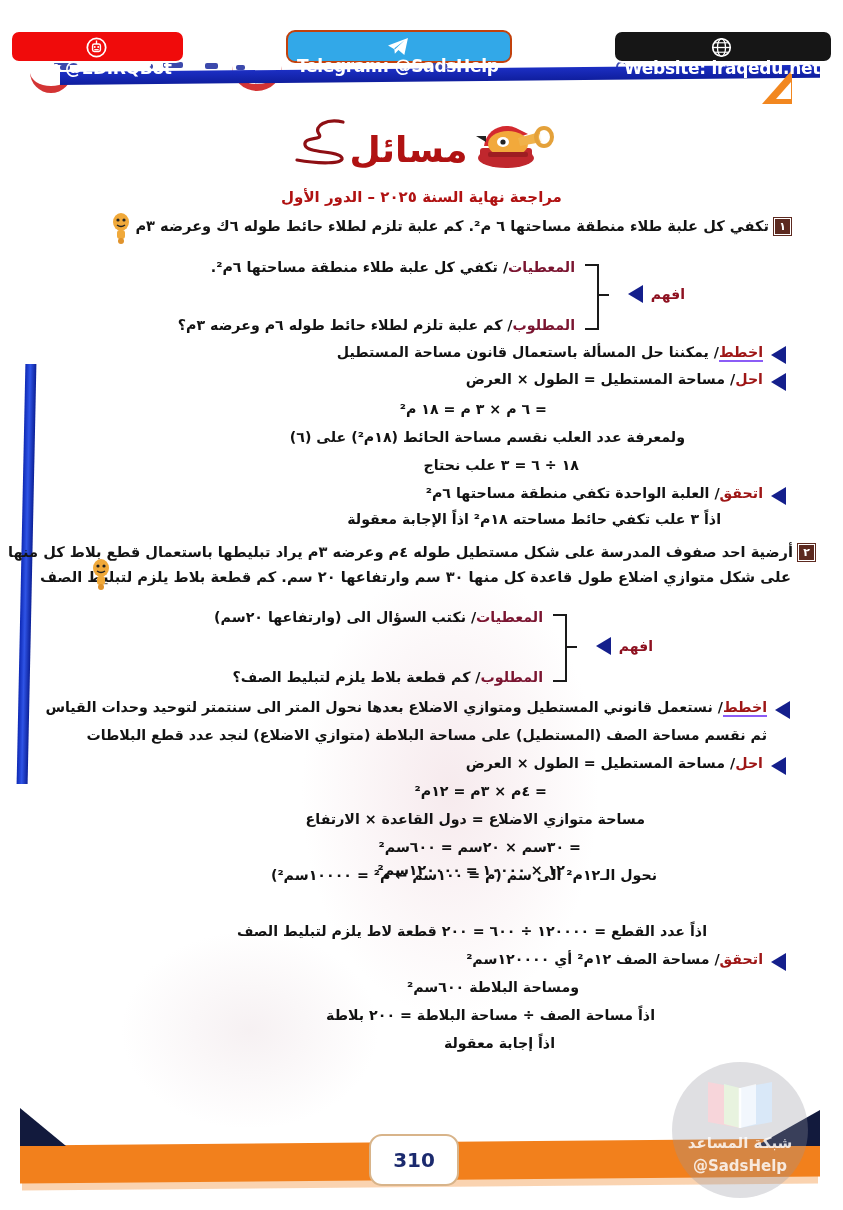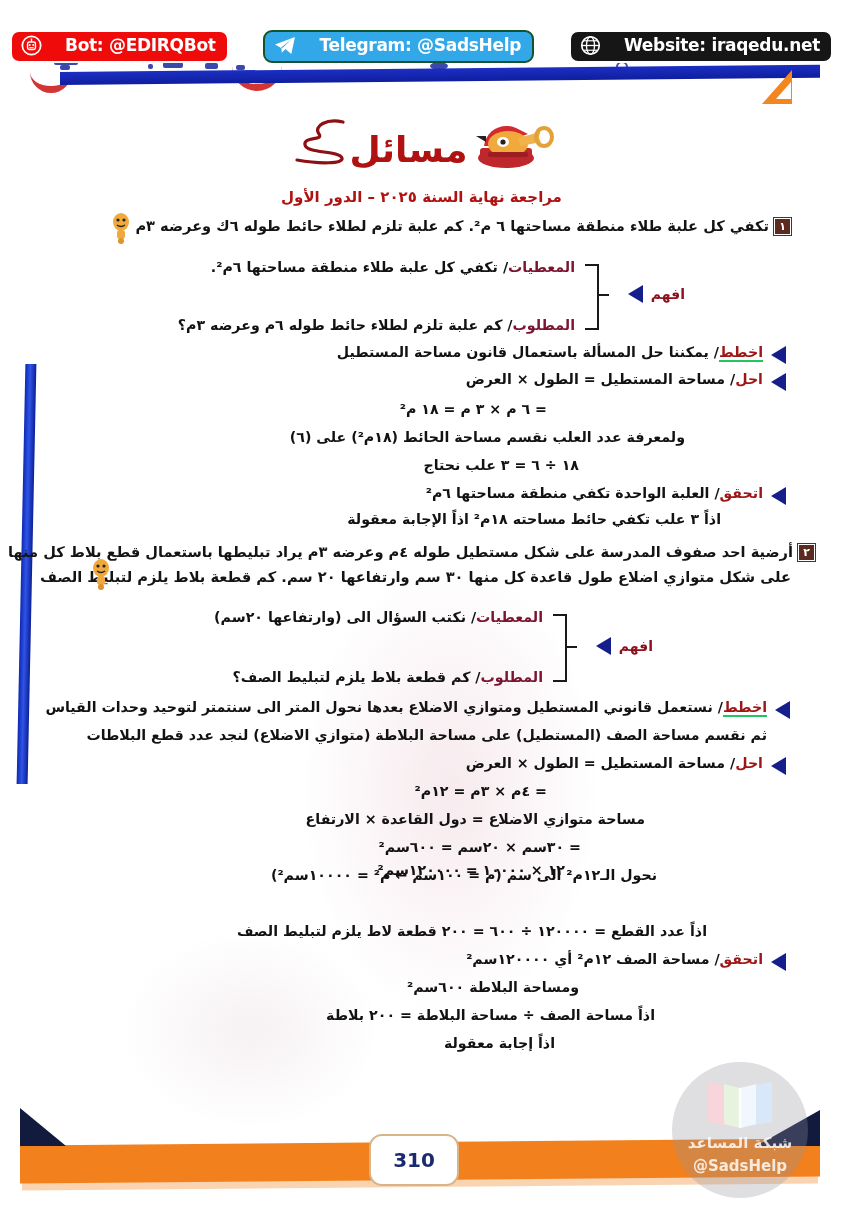--- a/index.html
+++ b/index.html
@@ -30,39 +30,39 @@
     flex-direction: row;
     align-items: center;
     justify-content: space-between;
     padding: 0 10px;
     box-sizing: border-box;
     direction: ltr;
     z-index: 40;
   }
   .promo-chip {
     display: flex;
+    flex-direction: column;
     align-items: center;
-    gap: 23px;
+    gap: 2px;
     border-radius: 9px;
     padding: 5px 11px 6px 9px;
     box-sizing: border-box;
     height: 33px;
     white-space: nowrap;
-    justify-content: flex-end;
   }
   .promo-chip .chip-text {
     font-family: "DejaVu Sans", sans-serif;
     font-weight: bold;
     font-size: 17px;
     letter-spacing: -0.3px;
     color: #ffffff;
     line-height: 1;
   }
   .chip-website { background: #161616; border: 2px solid #ffffff; }
-  .chip-telegram { background: #32a8e8; border: 2px solid #14532d; }
+  .chip-telegram { background: #32a8e8; border: 2px solid #c2410c; }
   .chip-bot { background: #f00b0b; border: 2px solid #ffffff; }
 
   .ico {
     display: inline-block;
     flex: 0 0 auto;
     line-height: 0;
   }
 
   
   .hdr-blue-bar {
@@ -214,21 +214,21 @@
     font-weight: bold;
     font-size: 14.2px;
   }
   .lbl-red {
     color: #9e1616;
     font-weight: bold;
   }
   .lbl-red-ul {
     color: #9e1616;
     font-weight: bold;
-    border-bottom: 2px solid #22c55e;
+    border-bottom: 2px solid #8b5cf6;
   }
   .lbl-maroon {
     color: #7a1430;
     font-weight: bold;
   }
 
   
   .tri {
     position: absolute;
     width: 0;

